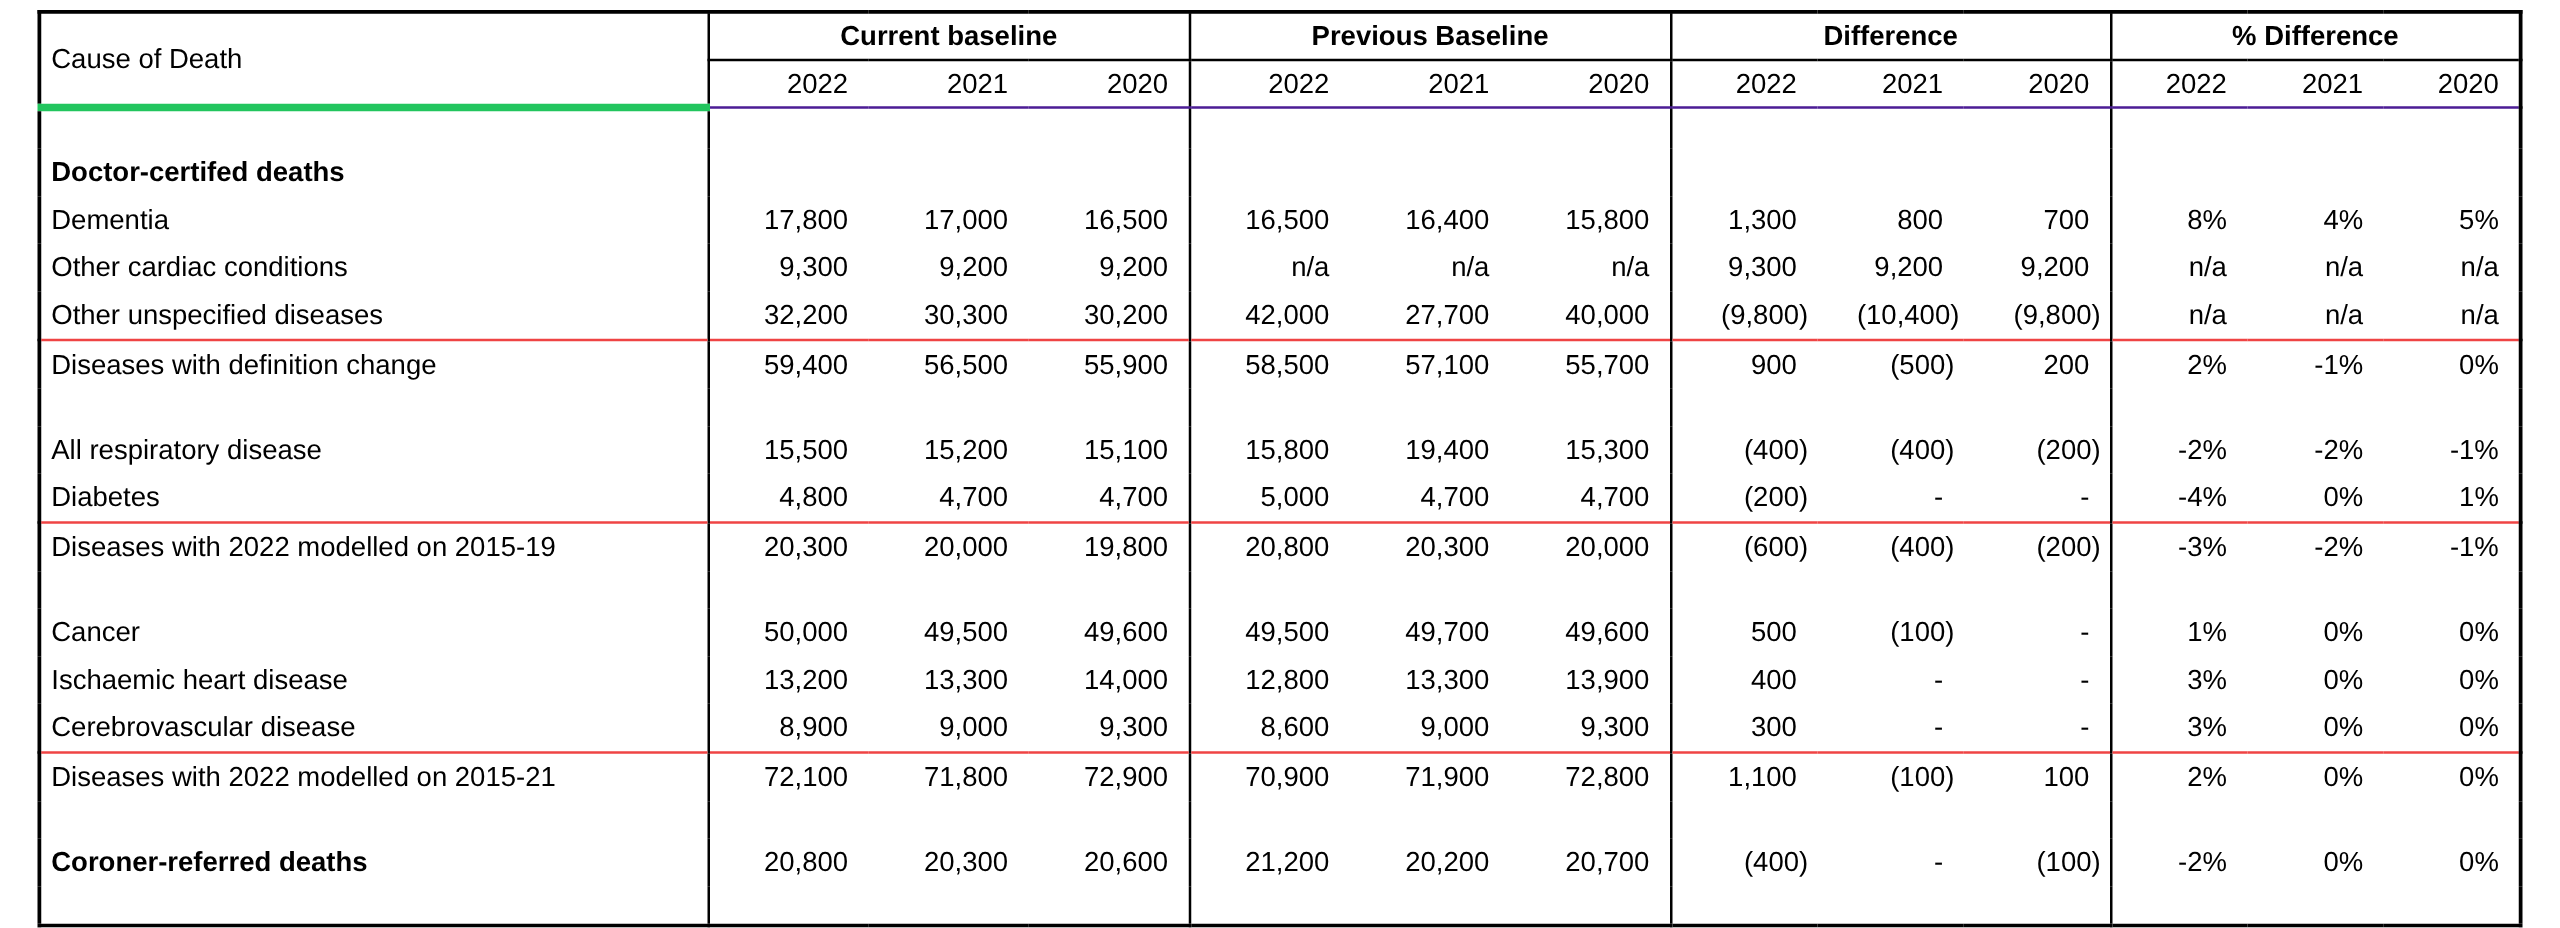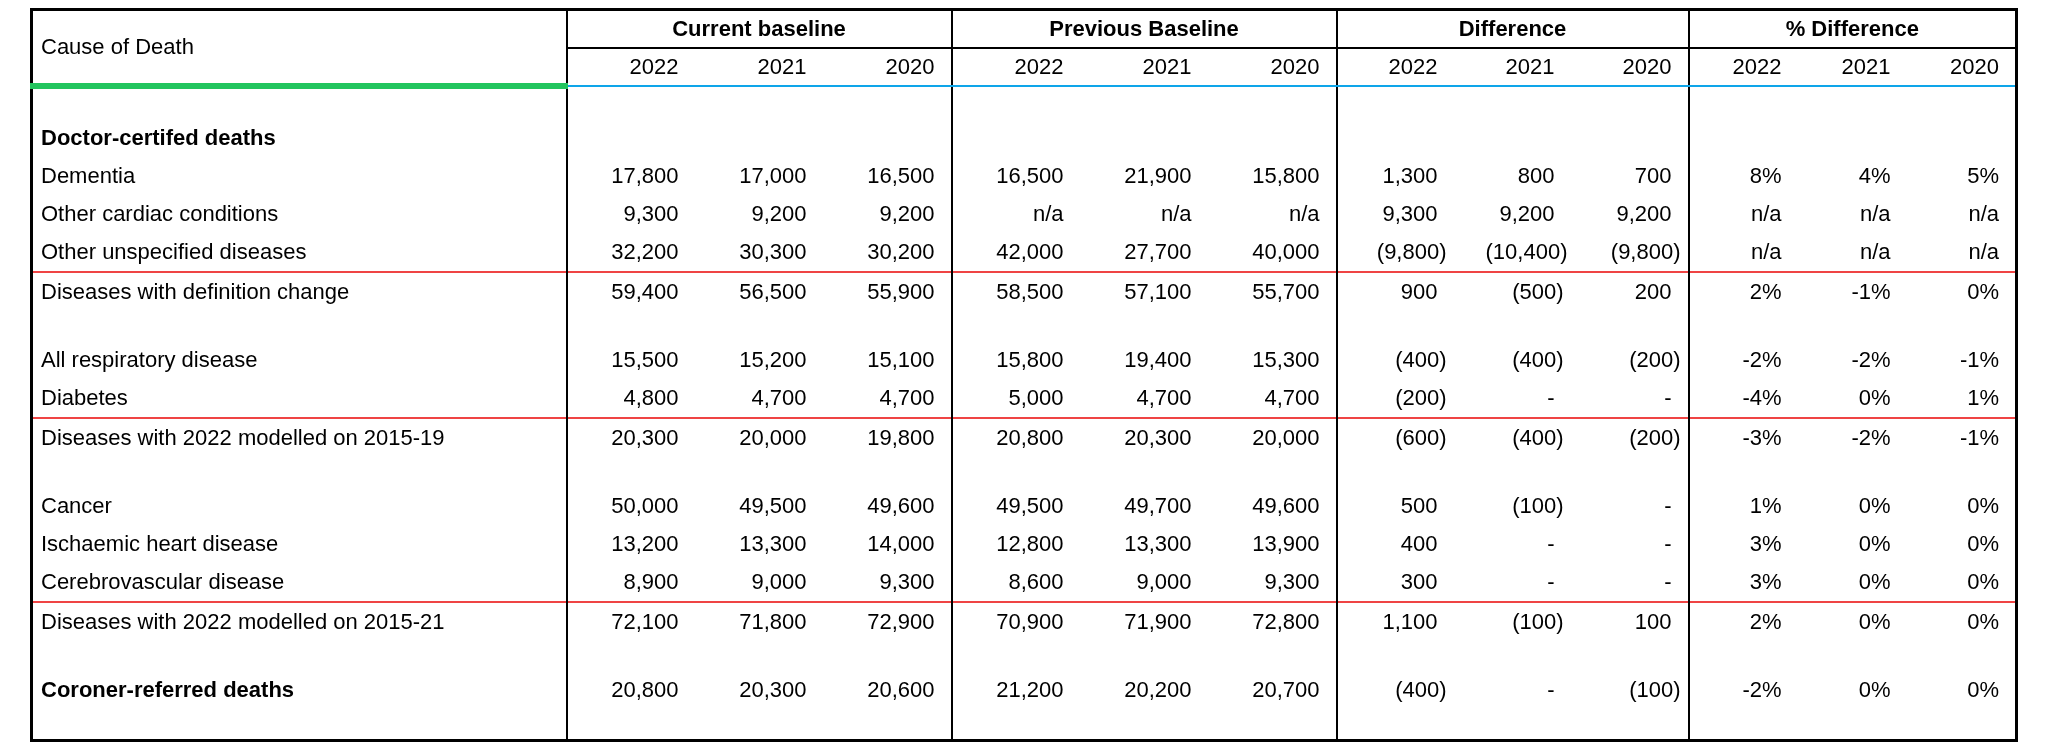--- a/index.html
+++ b/index.html
@@ -42,21 +42,21 @@
   }
   th.group {
     text-align: center;
     border-bottom: 2px solid #000000;
     font-weight: bold;
   }
   th.sep, td.sep { border-right: 2px solid #000000; }
   tr.years th {
     text-align: right;
     padding-right: 16px;
-    border-bottom: 2px solid #0ea5e9;
+    border-bottom: 2px solid #4c1d95;
   }
   
   tbody td {
     height: 38px;
     text-align: right;
     padding-right: 16px;
     vertical-align: middle;
   }
   tbody td.label {
     text-align: left;
@@ -142,21 +142,21 @@
           <td></td>
           <td></td>
           <td></td>
         </tr>
         <tr class="data">
           <td class="label sep">Dementia</td>
           <td>17,800</td>
           <td>17,000</td>
           <td class="sep">16,500</td>
           <td>16,500</td>
-          <td>21,900</td>
+          <td>16,400</td>
           <td class="sep">15,800</td>
           <td>1,300</td>
           <td>800</td>
           <td class="sep">700</td>
           <td>8%</td>
           <td>4%</td>
           <td>5%</td>
         </tr>
         <tr class="data">
           <td class="label sep">Other cardiac conditions</td>

